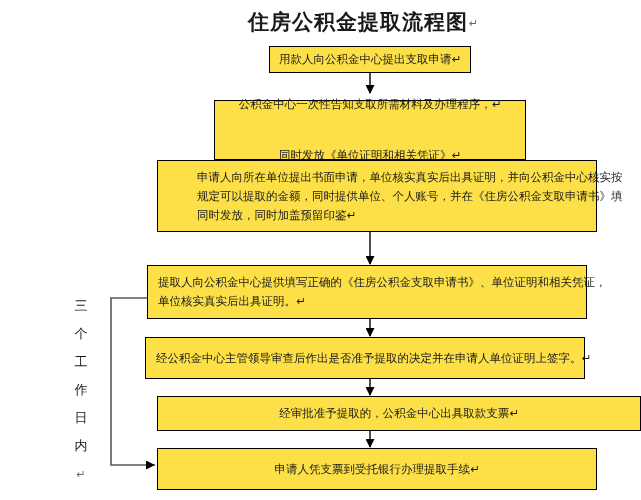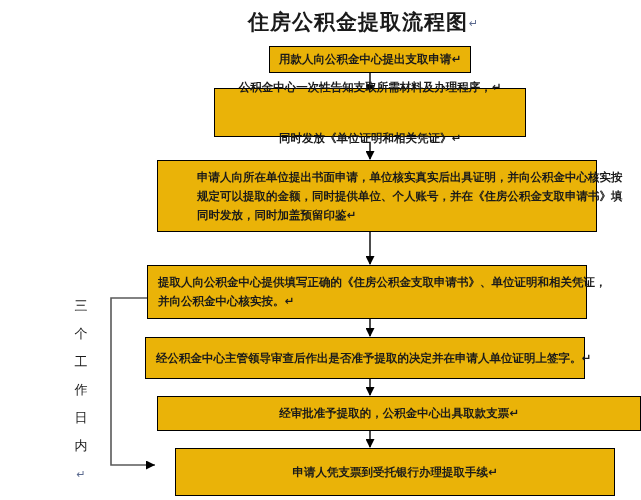--- a/index.html
+++ b/index.html
@@ -43,28 +43,27 @@
     font-size: 11px;
     font-weight: normal;
     color: #5b6a8f;
     vertical-align: middle;
     margin-left: 1px;
   }
   .node {
     position: absolute;
     box-sizing: border-box;
     border: 1px solid #000000;
-    background: #eab308;
+    background: #fde047;
     display: flex;
     flex-direction: column;
     justify-content: center;
     font-size: 11.5px;
     line-height: 19px;
     z-index: 2;
-    font-weight: bold;
   }
   .node .line {
     white-space: nowrap;
   }
   .node.center .line {
     text-align: center;
   }
   .node.padleft {
     padding-left: 10px;
     padding-right: 6px;
@@ -113,45 +112,45 @@
     <line x1="327" y1="379" x2="327" y2="395" stroke="#000000" stroke-width="1.4" marker-end="url(#arrowdown)"></line>
     <line x1="327" y1="431" x2="327" y2="447" stroke="#000000" stroke-width="1.4" marker-end="url(#arrowdown)"></line>
 
     <path d="M 114 298 L 68 298 L 68 465 L 112 465" fill="none" stroke="#595959" stroke-width="1.6" marker-end="url(#arrowright)"></path>
   </svg>
 
   <div class="node center" style="left:226px; top:46px; width:202px; height:27px;">
     <div class="line">用款人向公积金中心提出支取申请↵</div>
   </div>
 
-  <div class="node center" style="left:171px; top:88px; width:312px; height:49px;gap:32px;">
+  <div class="node center" style="left:171px; top:100px; width:312px; height:60px;gap:32px;">
     <div class="line">公积金中心一次性告知支取所需材料及办理程序，↵</div>
     <div class="line">同时发放《单位证明和相关凭证》↵</div>
   </div>
 
   <div class="node padleft" style="left:114px; top:160px; width:440px; height:72px;padding-left:39px;">
     <div class="line">申请人向所在单位提出书面申请，单位核实真实后出具证明，并向公积金中心核实按</div>
     <div class="line">规定可以提取的金额，同时提供单位、个人账号，并在《住房公积金支取申请书》填</div>
     <div class="line">同时发放，同时加盖预留印鉴↵</div>
   </div>
 
   <div class="node padleft" style="left:104px; top:265px; width:440px; height:54px;">
     <div class="line">提取人向公积金中心提供填写正确的《住房公积金支取申请书》、单位证明和相关凭证，</div>
-    <div class="line">并向公积金中心核实按。↵</div>
+    <div class="line">单位核实真实后出具证明。↵</div>
   </div>
 
   <div class="node padleft" style="left:102px; top:337px; width:440px; height:42px;">
     <div class="line">经公积金中心主管领导审查后作出是否准予提取的决定并在申请人单位证明上签字。↵</div>
   </div>
 
   <div class="node center" style="left:114px; top:396px; width:484px; height:35px;">
     <div class="line">经审批准予提取的，公积金中心出具取款支票↵</div>
   </div>
 
-  <div class="node center" style="left:132px; top:448px; width:440px; height:48px;">
+  <div class="node center" style="left:114px; top:448px; width:440px; height:42px;">
     <div class="line">申请人凭支票到受托银行办理提取手续↵</div>
   </div>
 
   <div class="vlabel">
     <span>三</span>
     <span>个</span>
     <span>工</span>
     <span>作</span>
     <span>日</span>
     <span>内</span>

